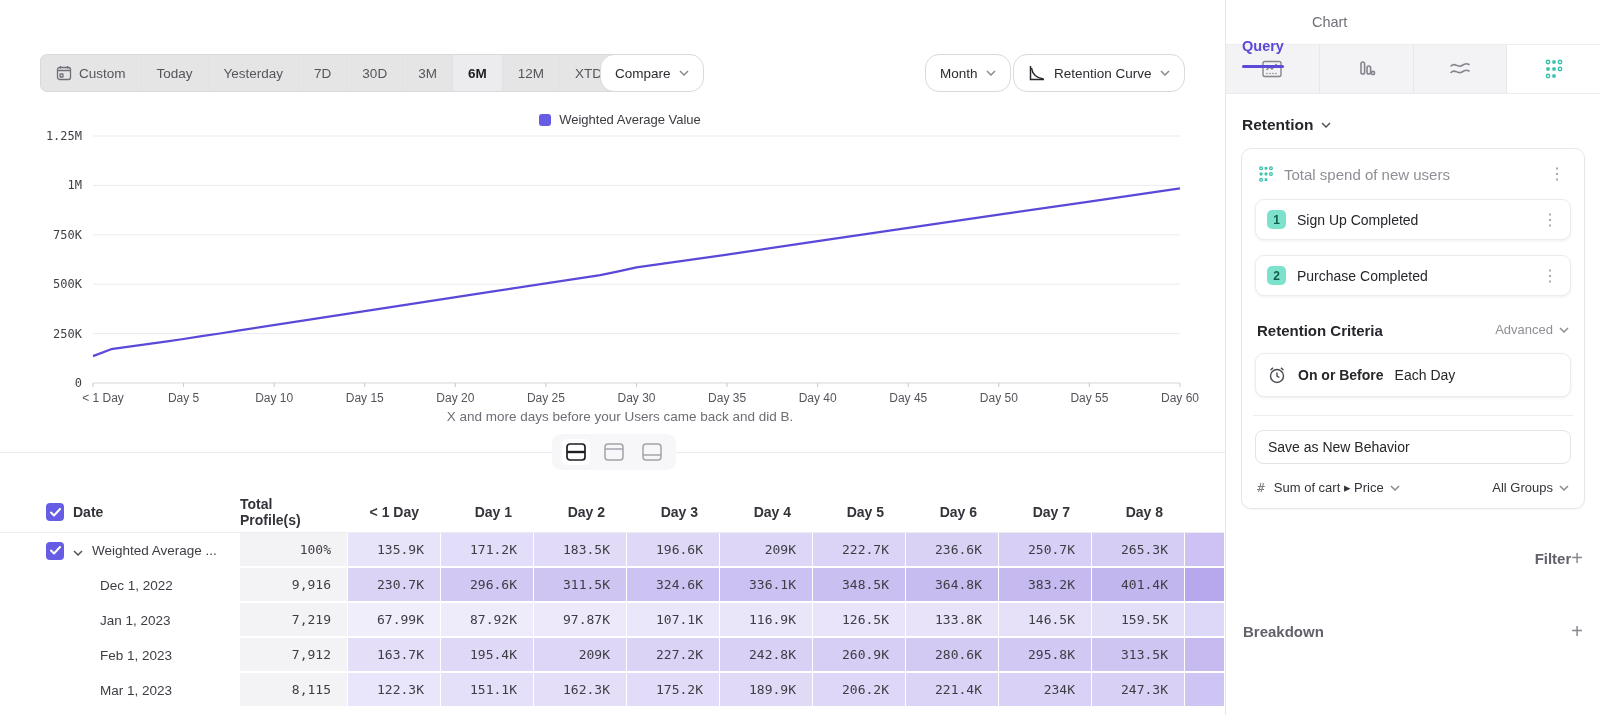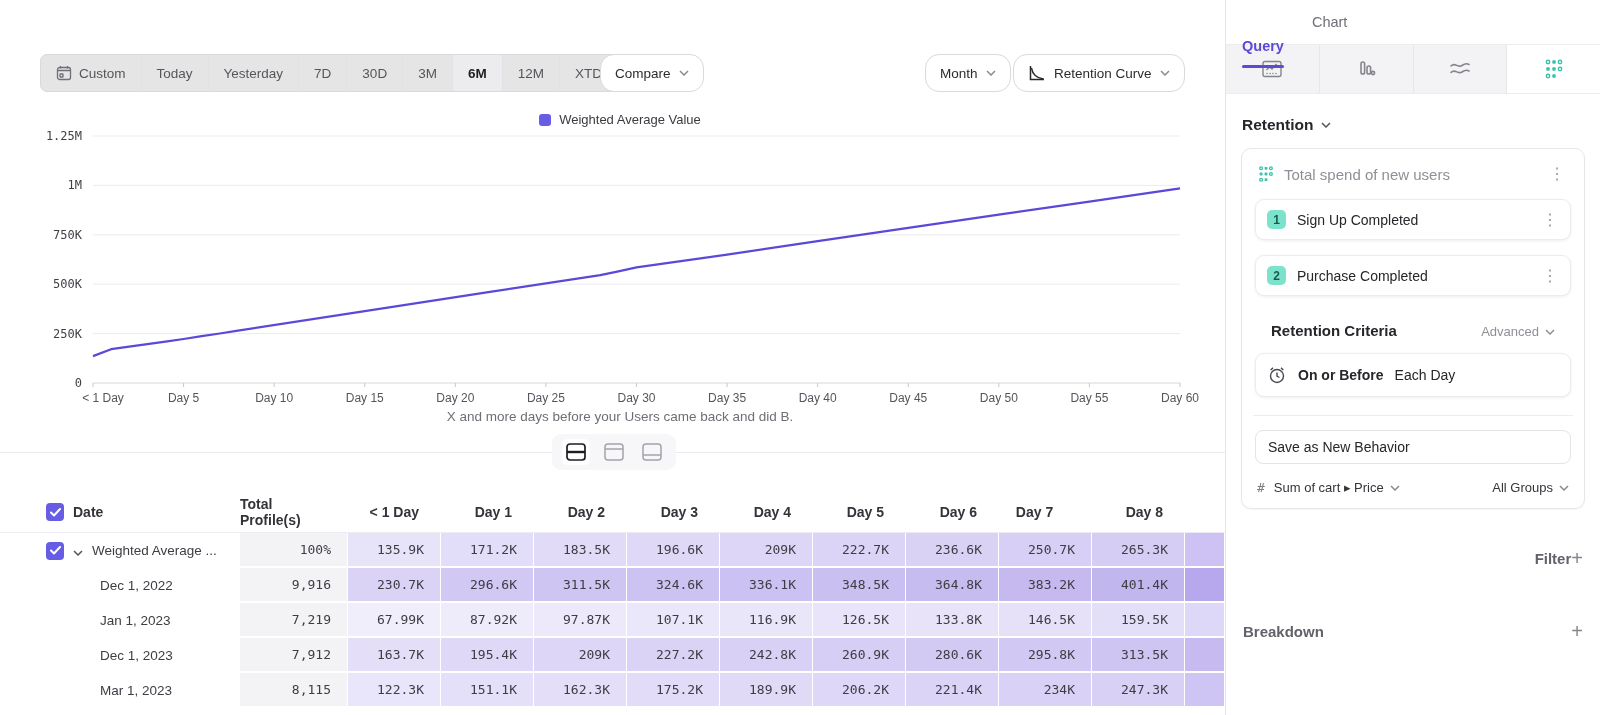--- a/index.html
+++ b/index.html
@@ -73,21 +73,21 @@
   .behavior-card{margin:0 15px;border:1px solid #e7e7eb;border-radius:10px;background:#fff;
                  box-shadow:0 1px 2px rgba(20,20,43,.04);padding:14px 13px 13px;box-sizing:border-box;}
   .bc-title{display:flex;align-items:center;gap:9px;margin:2px 2px 16px;}
   .bc-title-text{flex:1;font-size:15px;color:#8f8f97;}
   .kebab{color:#9a9aa3;font-size:16px;line-height:1;cursor:pointer;padding:0 4px;}
   .step{display:flex;align-items:center;gap:11px;border:1px solid #ececf0;border-radius:9px;
         box-shadow:0 1px 3px rgba(20,20,43,.07);padding:10px 8px 10px 11px;margin-bottom:15px;cursor:pointer;background:#fff;}
   .step-num{width:19px;height:19px;border-radius:5px;background:#7de2cc;color:#115e4b;font-size:12px;
             font-weight:bold;display:flex;align-items:center;justify-content:center;flex:none;}
   .step-label{flex:1;font-size:14px;color:#26262b;}
-  .criteria-row{display:flex;align-items:flex-end;margin:26px 16px 14px;}
+  .criteria-row{display:flex;align-items:flex-start;margin:26px 2px 14px;}
   .criteria-title{flex:1;font-size:15px;font-weight:bold;color:#26262b;}
   .adv{display:flex;align-items:center;gap:6px;font-size:13px;color:#8f8f97;cursor:pointer;}
   .timing{display:flex;align-items:center;gap:11px;border:1px solid #ececf0;border-radius:9px;
           box-shadow:0 1px 3px rgba(20,20,43,.07);padding:11px 11px;cursor:pointer;background:#fff;}
   .timing-cond{font-size:14px;color:#26262b;font-weight:bold;}
   .timing-win{font-size:14px;color:#26262b;}
   .bc-div{border-top:1px solid #ededf1;margin:18px -2px 14px;}
   .save-btn{border:1px solid #e3e3e8;border-radius:8px;padding:8px 12px;font-size:14px;color:#26262b;
             cursor:pointer;background:#fff;margin-bottom:14px;}
   .metric-row{display:flex;align-items:center;gap:9px;padding:2px 2px 0;}
@@ -263,21 +263,21 @@
         </div>
         <div class="hcell c-day" style="justify-content: flex-end; padding-right: 22px;">
           <span>Day 4</span>
         </div>
         <div class="hcell c-day" style="justify-content: flex-end; padding-right: 22px;">
           <span>Day 5</span>
         </div>
         <div class="hcell c-day" style="justify-content: flex-end; padding-right: 22px;">
           <span>Day 6</span>
         </div>
-        <div class="hcell c-day" style="justify-content: center; padding-right: 22px;">
+        <div class="hcell c-day" style="justify-content: flex-end; padding-right: 22px;">
           <span>Day 7</span>
         </div>
         <div class="hcell c-day" style="justify-content: flex-end; padding-right: 22px;">
           <span>Day 8</span>
         </div>
         <div class="c-part"></div>
       </div>
     <div>
         <div class="t-row">
           <div class="c-date">
@@ -330,21 +330,21 @@
           <div class="cell mono c-day" style="background: rgb(235, 231, 250);">107.1K</div>
           <div class="cell mono c-day" style="background: rgb(234, 230, 250);">116.9K</div>
           <div class="cell mono c-day" style="background: rgb(233, 228, 250);">126.5K</div>
           <div class="cell mono c-day" style="background: rgb(232, 227, 249);">133.8K</div>
           <div class="cell mono c-day" style="background: rgb(230, 225, 249);">146.5K</div>
           <div class="cell mono c-day" style="background: rgb(228, 223, 248);">159.5K</div>
           <div class="cell c-part" style="background: rgb(222, 216, 248);"></div>
         </div>
         <div class="t-row">
           <div class="c-date">
-            <span class="date-indent">Dec 1, 2023</span>
+            <span class="date-indent">Feb 1, 2023</span>
           </div>
           <div class="cell mono c-total gray">7,912</div>
           <div class="cell mono c-day" style="background: rgb(228, 222, 248);">163.7K</div>
           <div class="cell mono c-day" style="background: rgb(223, 217, 247);">195.4K</div>
           <div class="cell mono c-day" style="background: rgb(221, 214, 247);">209K</div>
           <div class="cell mono c-day" style="background: rgb(219, 211, 246);">227.2K</div>
           <div class="cell mono c-day" style="background: rgb(216, 209, 245);">242.8K</div>
           <div class="cell mono c-day" style="background: rgb(214, 206, 244);">260.9K</div>
           <div class="cell mono c-day" style="background: rgb(211, 202, 244);">280.6K</div>
           <div class="cell mono c-day" style="background: rgb(209, 200, 243);">295.8K</div>

